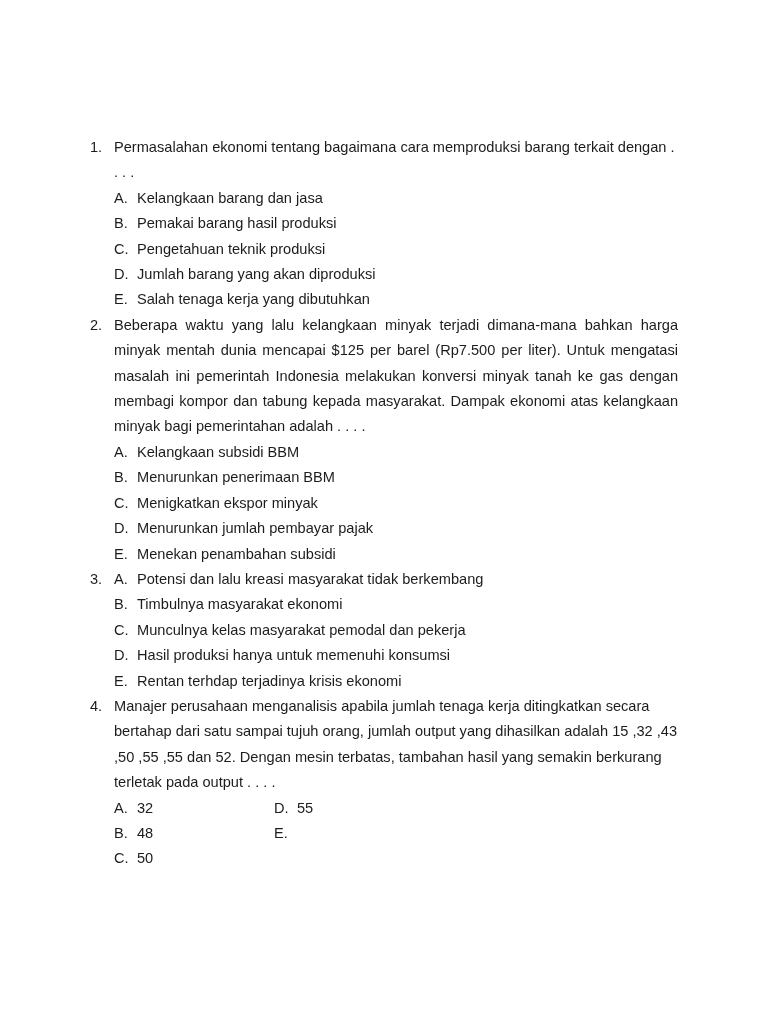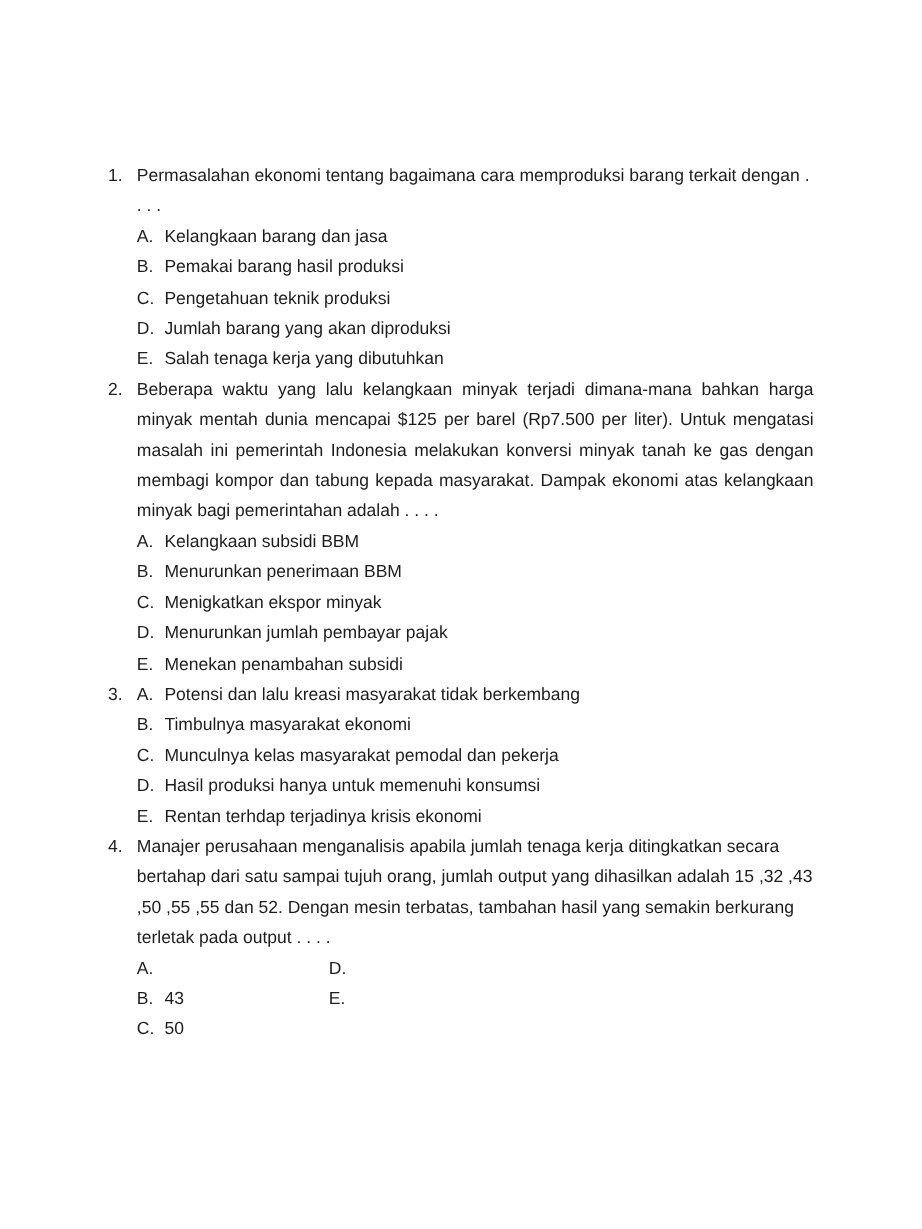--- a/index.html
+++ b/index.html
@@ -109,27 +109,29 @@
       </div>
     </div>
 
     <div class="q">
       <div class="q-num">4.</div>
       <div class="q-body">
         <div class="q-text left">Manajer perusahaan menganalisis apabila jumlah tenaga kerja ditingkatkan secara bertahap dari satu sampai tujuh orang, jumlah output yang dihasilkan adalah 15 ,32 ,43 ,50 ,55 ,55 dan 52. Dengan mesin terbatas, tambahan hasil yang semakin berkurang terletak pada output . . . .</div>
         <div class="grid2">
           <div class="opt">
               <span class="opt-letter">A.</span>
+              <span class="opt-text">32</span>
             </div>
           <div class="opt">
               <span class="opt-letter">D.</span>
+              <span class="opt-text">55</span>
             </div>
           <div class="opt">
               <span class="opt-letter">B.</span>
-              <span class="opt-text">43</span>
+              <span class="opt-text">48</span>
             </div>
           <div class="opt">
               <span class="opt-letter">E.</span>
             </div>
           <div class="opt">
               <span class="opt-letter">C.</span>
               <span class="opt-text">50</span>
             </div>
         </div>
       </div>

